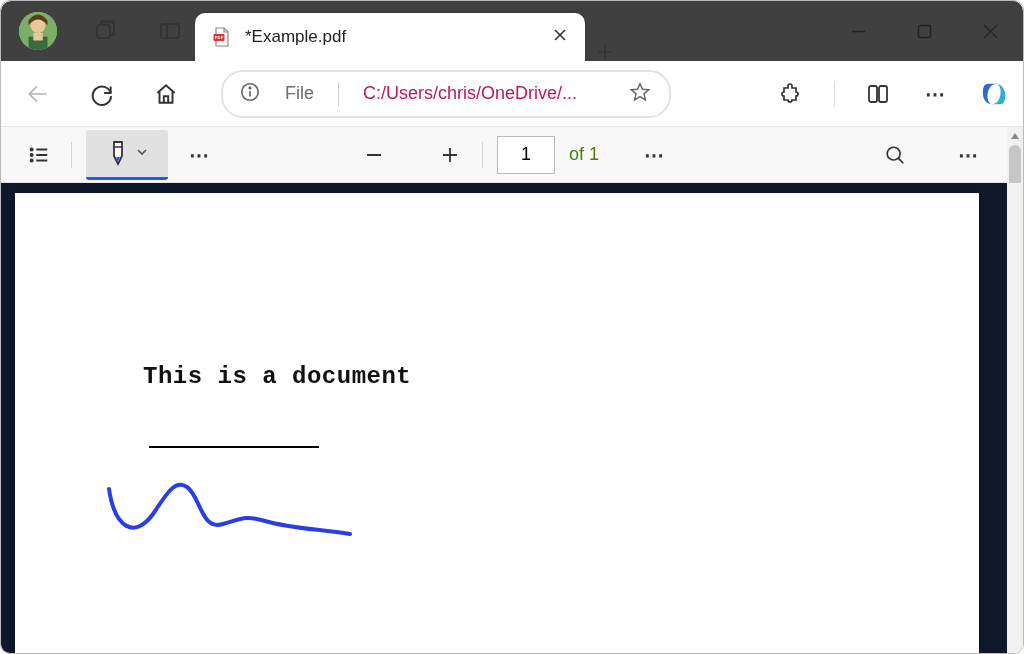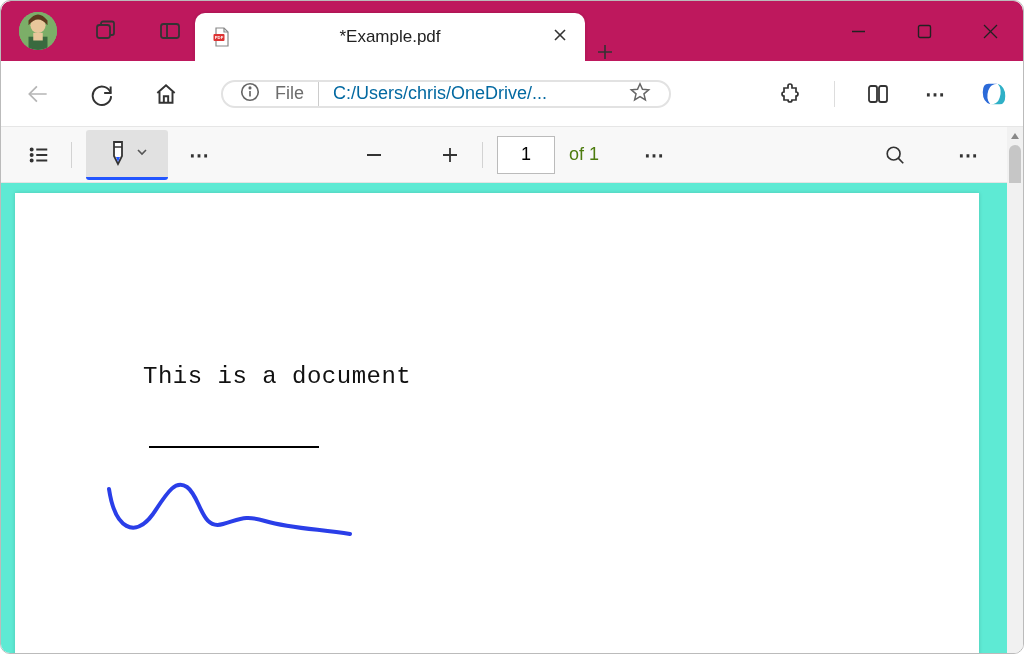--- a/index.html
+++ b/index.html
@@ -1,42 +1,42 @@
 <!DOCTYPE html>
 <html><head>
 <meta charset="utf-8">
 <style>
   * { box-sizing: border-box; }
   html, body { margin:0; padding:0; width:1024px; height:654px; font-family:"Segoe UI", Arial, sans-serif; overflow:hidden; background:#fff; }
   body { border:1px solid #bbb; border-radius:10px; }
 
   
-  .titlebar { height:60px; background:#be185d; display:flex; align-items:stretch; border-radius:10px 10px 0 0;text-align:center;}
+  .titlebar { height:60px; background:#404040; display:flex; align-items:stretch; border-radius:10px 10px 0 0;}
   .tb-left { display:flex; align-items:center; gap:34px; padding:0 10px 0 18px; }
   .avatar { width:38px; height:38px; border-radius:50%; overflow:hidden; display:flex; align-items:center; justify-content:center; background:#7eb77b;}
   .avatar svg { width:38px; height:38px;}
   .icon-btn { width:30px; height:30px; display:flex; align-items:center; justify-content:center; color:#333; }
   .tab-strip { display:flex; align-items:flex-end; height:100%; }
   .tab { background:#fff; height:48px; margin-top:12px; border-radius:10px 10px 0 0; display:flex; align-items:center; padding:0 14px 0 16px; gap:14px; min-width:390px; position:relative; box-shadow: -2px -1px 2px rgba(0,0,0,.05), 2px -1px 2px rgba(0,0,0,.05);}
   .tab-title { font-size:17px; color:#222; flex:1;}
   .pdf-icon { width:20px; height:20px; flex:0 0 auto; }
   .tab-close { font-size:16px; padding:4px;}
   .new-tab-btn { width:40px; display:flex; align-items:center; justify-content:center; font-size:22px; color:#444;}
   .tb-right { margin-left:auto; display:flex; }
   .winbtn { width:66px; display:flex; align-items:center; justify-content:center; font-size:15px; color:#222;}
   .winbtn svg { width:15px; height:15px;}
 
   
   .addrbar { height:66px; background:#fff; display:flex; align-items:center; padding:0 14px 0 22px; gap:30px; border-bottom:1px solid #e6e6e6;}
   .navbtn { width:30px; height:30px; display:flex; align-items:center; justify-content:center; color:#333;}
   .navbtn.disabled { color:#b5b5b5; }
   .nav-group { display:flex; align-items:center; gap:34px; }
-  .url-pill { flex:0 0 auto; margin-left:10px; height:28px; border-radius:22px; background:#fff; border:2px solid #e2e2e2; display:flex; align-items:center; padding:0 18px 0 16px; gap:14px; min-width:450px;text-align:center;}
+  .url-pill { flex:0 0 auto; margin-left:10px; height:48px; border-radius:22px; background:#fff; border:2px solid #e2e2e2; display:flex; align-items:center; padding:0 18px 0 16px; gap:24px; min-width:450px;text-align:center;}
   .url-pill .sep { width:1px; height:24px; background:#ccc;}
-  .url-text { font-size:18px; color:#0369a1;}
+  .url-text { font-size:18px; color:#be185d;}
   .url-scheme { color:#6d6d6d;}
   .url-star { margin-left:auto;}
   .right-tools { margin-left:auto; display:flex; align-items:center; gap:28px;}
   .copilot { width:30px; height:30px;}
 
   
   .pdfbar-wrap { display:flex; }
   .pdfbar { flex:1; height:56px; background:#F8F8F8; border-bottom:1px solid #e4e4e4; display:flex; align-items:center; padding:0 20px; gap:14px;}
   .pdfbar .vsep { width:1px; height:26px; background:#d3d3d3; }
   .pdf-tool { width:36px; height:36px; display:flex; align-items:center; justify-content:center; color:#333;}
@@ -44,21 +44,21 @@
   .pen-tool .chev { font-size:10px; color:#666;}
   .page-input { width:58px; height:38px; border:1px solid #bbb; text-align:center; font-size:18px; background:#fff;}
   .page-of { font-size:18px; color:#4d7c0f;}
   .spacer { flex:1;}
   .scroll-track { width:16px; background:#F1F1F1; position:relative;}
   .scroll-up { position:absolute; top:0; left:0; right:0; height:18px; display:flex; align-items:center; justify-content:center; color:#888; font-size:10px;}
   .scroll-thumb { position:absolute; top:18px; left:2px; right:2px; height:200px; background:#C6C6C6; border-radius:6px;}
 
   
   .doc-area-wrap { display:flex; height:calc(654px - 60px - 66px - 56px);}
-  .doc-area { flex:1; background:#5eead4; overflow:hidden; position:relative; padding:10px 0 0 14px;}
+  .doc-area { flex:1; background:#0f172a; overflow:hidden; position:relative; padding:10px 0 0 14px;font-weight:bold;}
   .page { background:#fff; width:964px; height:700px; box-shadow:0 0 4px rgba(0,0,0,.15); padding:170px 0 0 128px; position:relative; font-family:"Courier New", monospace; font-size:24px; color:#111;}
   .page p { margin:0 0 56px 0; letter-spacing:.5px;}
   .sig-line { border:none; border-top:2.5px solid #000; width:170px; margin:20px 0 0 6px;}
   .ink { position:absolute; left:90px; top:286px; width:260px; height:70px;}
 
 </style>
 </head>
 <body>
 
 <div class="titlebar">

